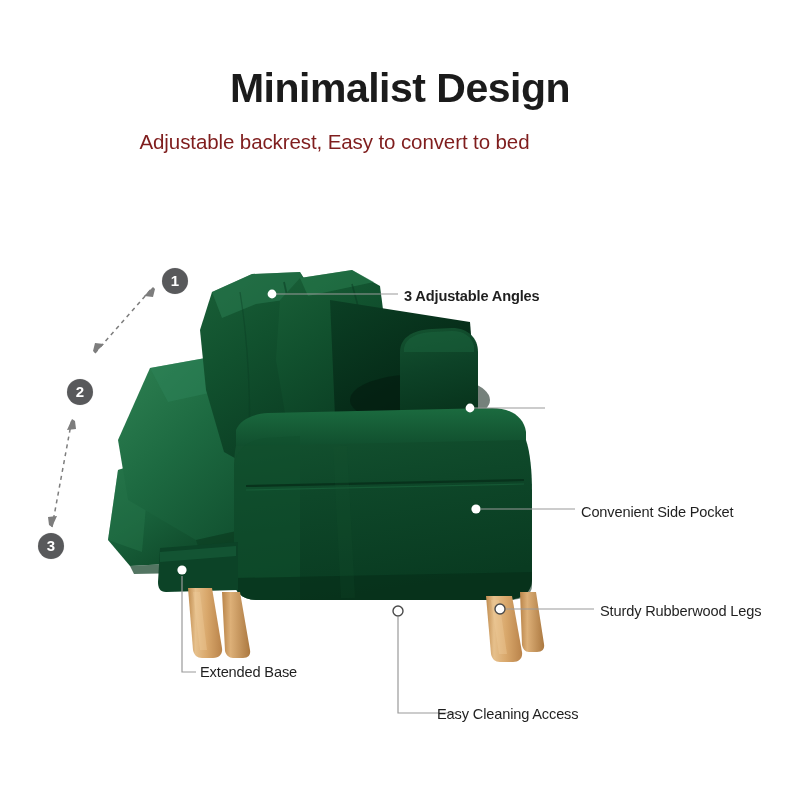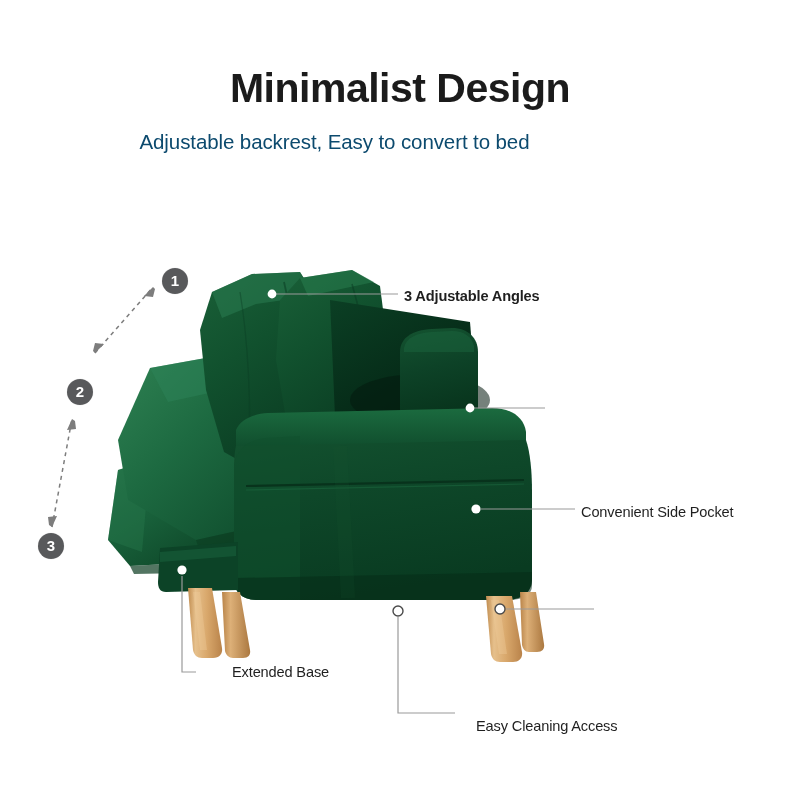--- a/index.html
+++ b/index.html
@@ -39,21 +39,21 @@
     color: #1b1b1b;
     line-height: 1.1;
   }
   #subtitle {
     position: absolute;
     left: 0;
     top: 130px;
     width: 669px;
     font-size: 20.5px;
     font-weight: 400;
-    color: #0c4a6e;
+    color: #7f1d1d;
     letter-spacing: -0.1px;
   }
 
   
   #stage {
     position: absolute;
     left: 0;
     top: 0;
     width: 800px;
     height: 800px;
@@ -87,22 +87,22 @@
     font-weight: 400;
     color: #1f1f1f;
     letter-spacing: -0.15px;
     white-space: nowrap;
     line-height: 1.38;
   }
   #label-angles   { left: 404px; top: 286px; font-weight: bold; }
   #label-foam     { left: 551px; top: 401px; }
   #label-pocket   { left: 581px; top: 502px; text-align: center; }
   #label-legs     { left: 600px; top: 601px; }
-  #label-cleaning { left: 476px; top: 704px; margin-top: 12px; }
-  #label-base     { left: 200px; top: 662px; margin-left: 32px; }
+  #label-cleaning { left: 437px; top: 704px; }
+  #label-base     { left: 200px; top: 662px; }
   #label-base .line2 { display: block; }
 
   
   #overlay {
     position: absolute;
     left: 0; top: 0;
     width: 800px; height: 800px;
     pointer-events: none;
   }
 </style>
@@ -297,20 +297,21 @@
 
   <div class="step-badge" id="badge-1">1</div>
   <div class="step-badge" id="badge-2">2</div>
   <div class="step-badge" id="badge-3">3</div>
 
   <div class="callout-label" id="label-angles">3 Adjustable Angles</div>
 
 
   <div class="callout-label" id="label-pocket">Convenient Side Pocket</div>
 
+  <div class="callout-label" id="label-legs">Sturdy Rubberwood Legs</div>
 
   <div class="callout-label" id="label-cleaning">Easy Cleaning Access</div>
 
   <div class="callout-label" id="label-base">
     <span class="line1">Extended Base</span>
   </div>
 
 </div>
 
 </body></html>

